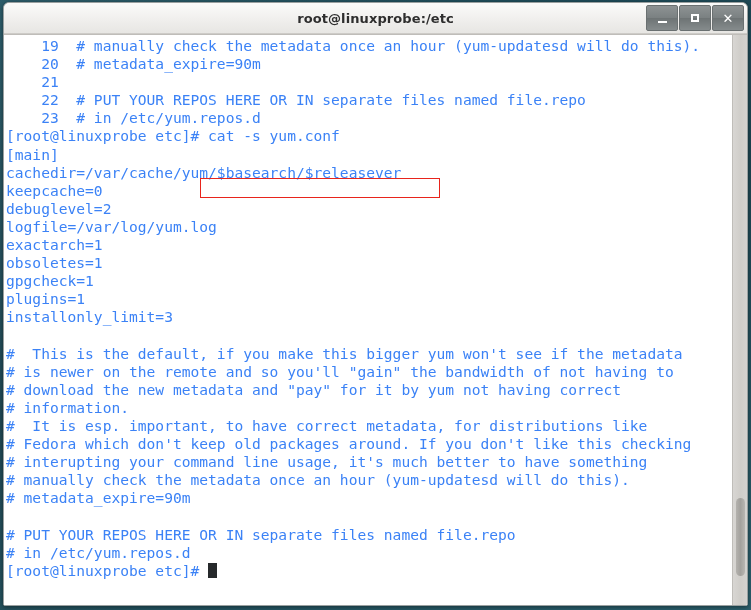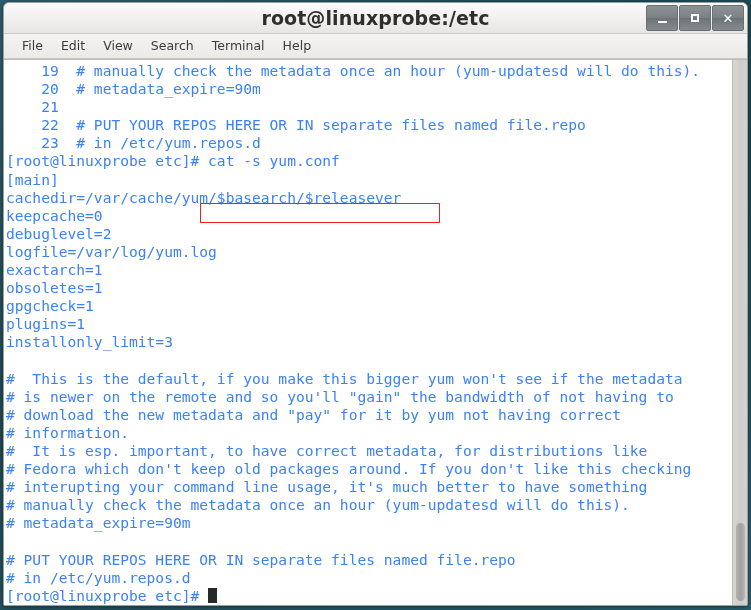--- a/index.html
+++ b/index.html
@@ -45,21 +45,21 @@
     flex: 0 0 30px;
     background: linear-gradient(to bottom, #fbfbfa 0%, #f0efed 55%, #e7e6e3 100%);
     border-bottom: 1px solid #cdcbc7;
     border-radius: 5px 5px 0 0;
     display: flex;
     align-items: center;
     justify-content: center;
   }
   #title-text {
     font-family: "DejaVu Sans", sans-serif;
-    font-size: 19px;
+    font-size: 13px;
     font-weight: bold;
     color: #2e2e2e;
     letter-spacing: 0.1px;
     user-select: none;
   }
   #winbuttons {
     position: absolute;
     right: 3px;
     top: 2px;
     display: flex;
@@ -202,28 +202,20 @@
       </div>
       <div class="winbtn">
         <span class="glyph-max"></span>
       </div>
       <div class="winbtn">
         <span class="glyph-close">✕</span>
       </div>
     </div>
   </div>
 
-  <div id="menubar">
-    <div class="menu-item">File</div>
-    <div class="menu-item">Edit</div>
-    <div class="menu-item">View</div>
-    <div class="menu-item">Search</div>
-    <div class="menu-item">Terminal</div>
-    <div class="menu-item">Help</div>
-  </div>
 
   <div id="termwrap">
     <div id="screen">
       <div id="lines"><div class="line">    19  # manually check the metadata once an hour (yum-updatesd will do this).</div><div class="line">    20  # metadata_expire=90m</div><div class="line">    21</div><div class="line">    22  # PUT YOUR REPOS HERE OR IN separate files named file.repo</div><div class="line">    23  # in /etc/yum.repos.d</div><div class="line">[root@linuxprobe etc]# cat -s yum.conf</div><div class="line">[main]</div><div class="line">cachedir=/var/cache/yum/$basearch/$releasever</div><div class="line">keepcache=0</div><div class="line">debuglevel=2</div><div class="line">logfile=/var/log/yum.log</div><div class="line">exactarch=1</div><div class="line">obsoletes=1</div><div class="line">gpgcheck=1</div><div class="line">plugins=1</div><div class="line">installonly_limit=3</div><div class="line"></div><div class="line">#  This is the default, if you make this bigger yum won't see if the metadata</div><div class="line"># is newer on the remote and so you'll "gain" the bandwidth of not having to</div><div class="line"># download the new metadata and "pay" for it by yum not having correct</div><div class="line"># information.</div><div class="line">#  It is esp. important, to have correct metadata, for distributions like</div><div class="line"># Fedora which don't keep old packages around. If you don't like this checking</div><div class="line"># interupting your command line usage, it's much better to have something</div><div class="line"># manually check the metadata once an hour (yum-updatesd will do this).</div><div class="line"># metadata_expire=90m</div><div class="line"></div><div class="line"># PUT YOUR REPOS HERE OR IN separate files named file.repo</div><div class="line"># in /etc/yum.repos.d</div><div class="line"><span>[root@linuxprobe etc]# </span><span class="cursor"></span></div></div>
       <div id="cmd-highlight"></div>
     </div>
     <div id="scrollbar">
       <div id="scroll-thumb"></div>
     </div>
   </div>

